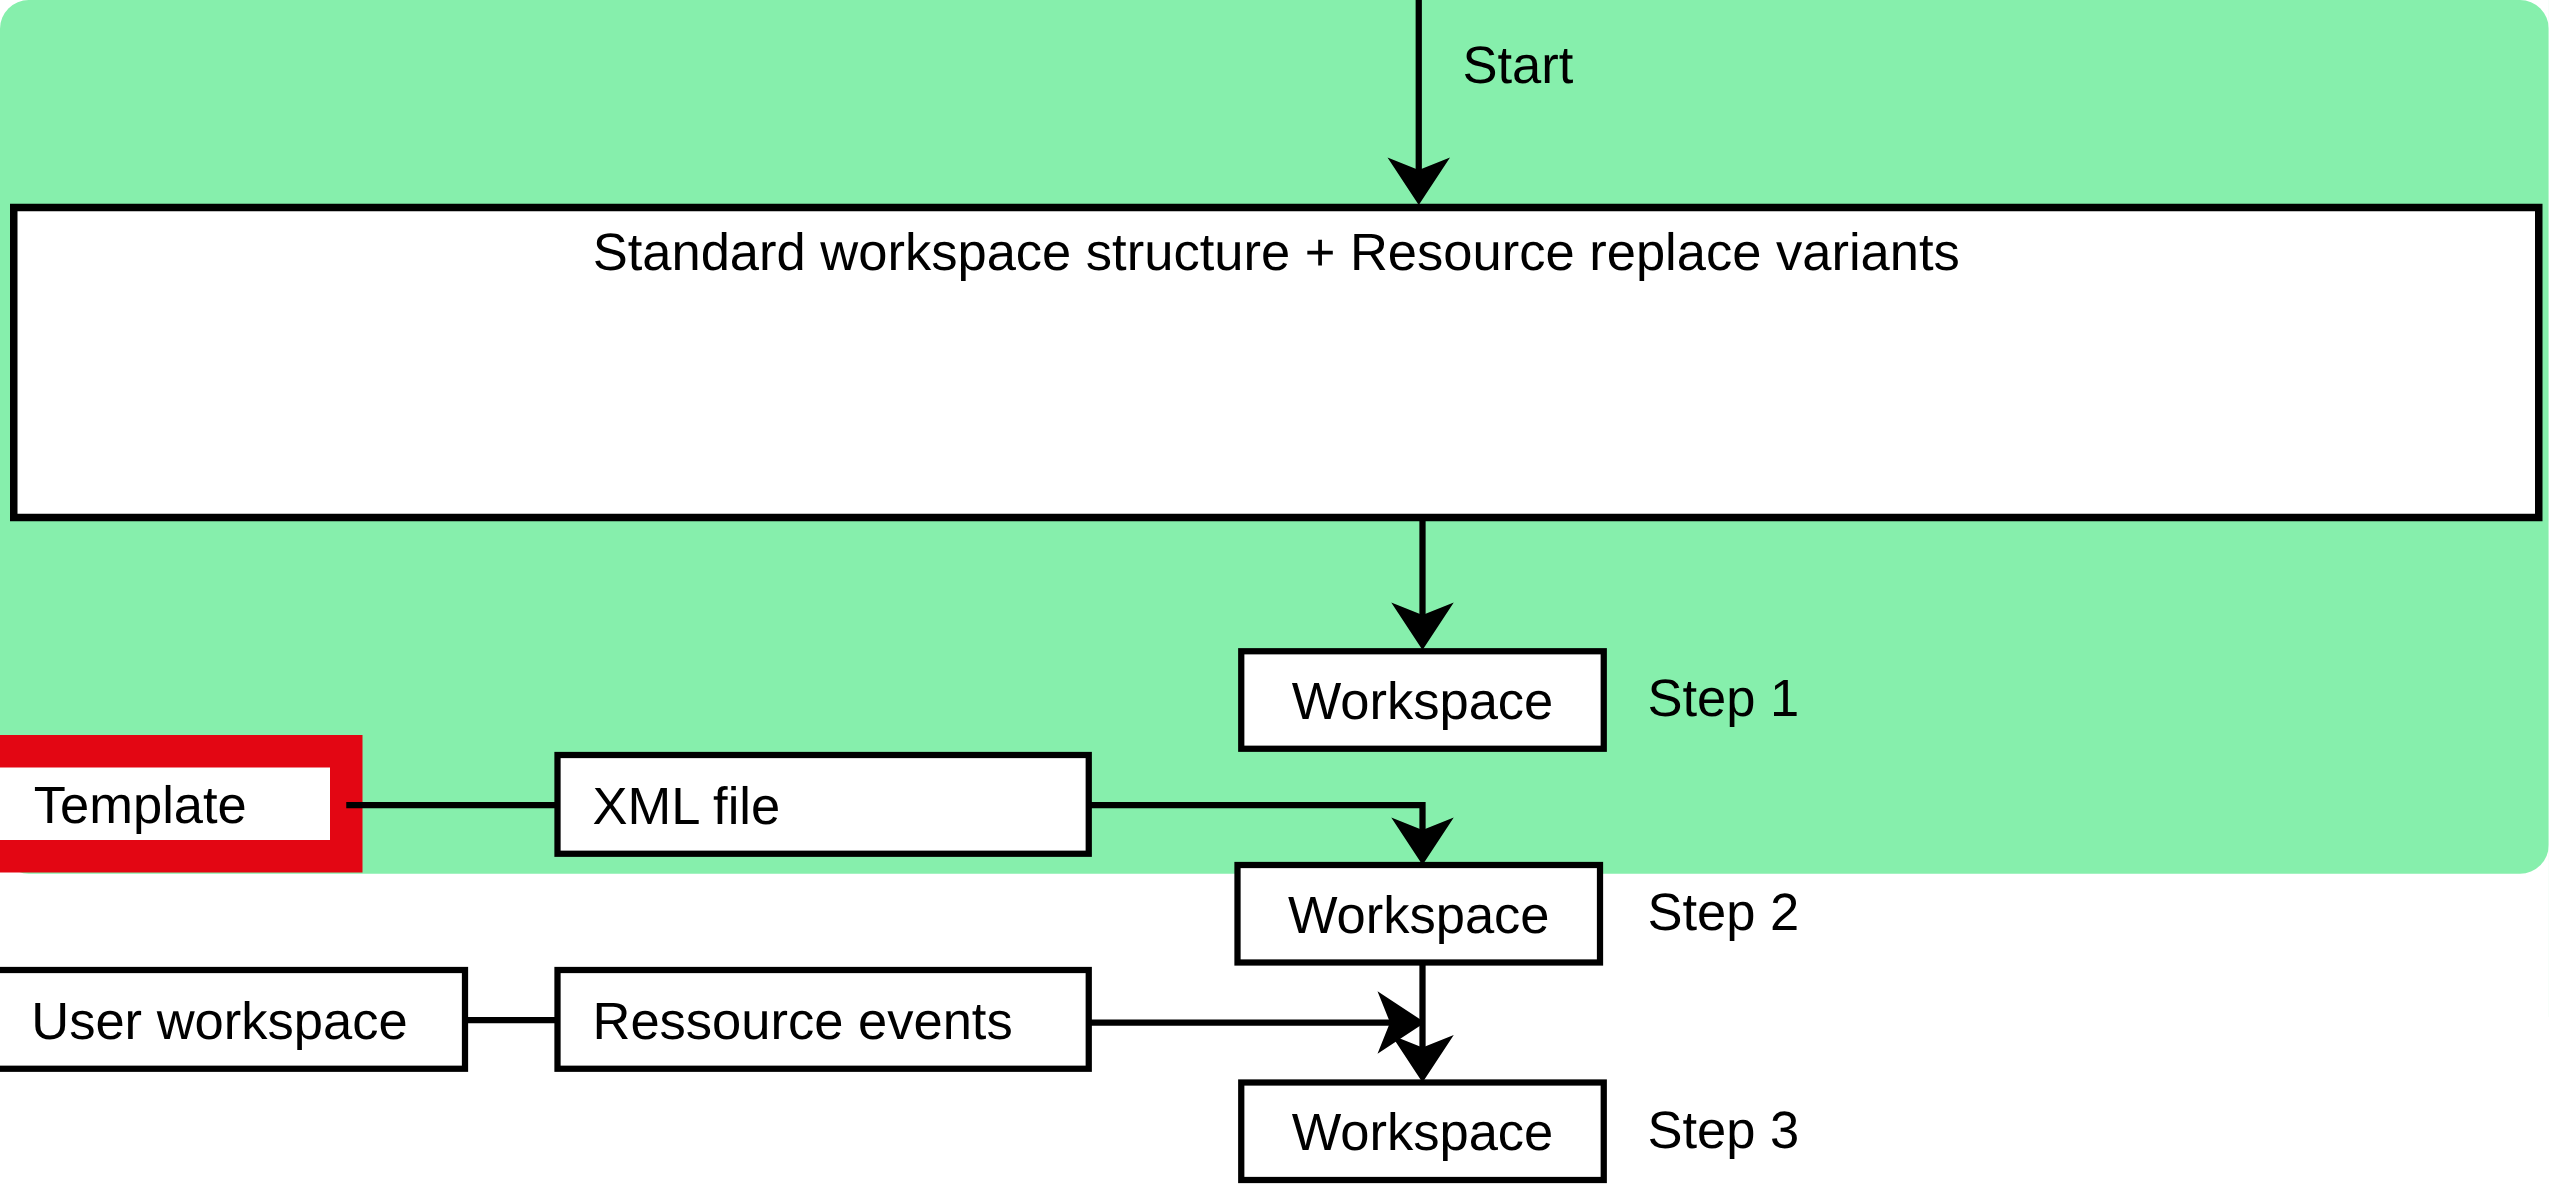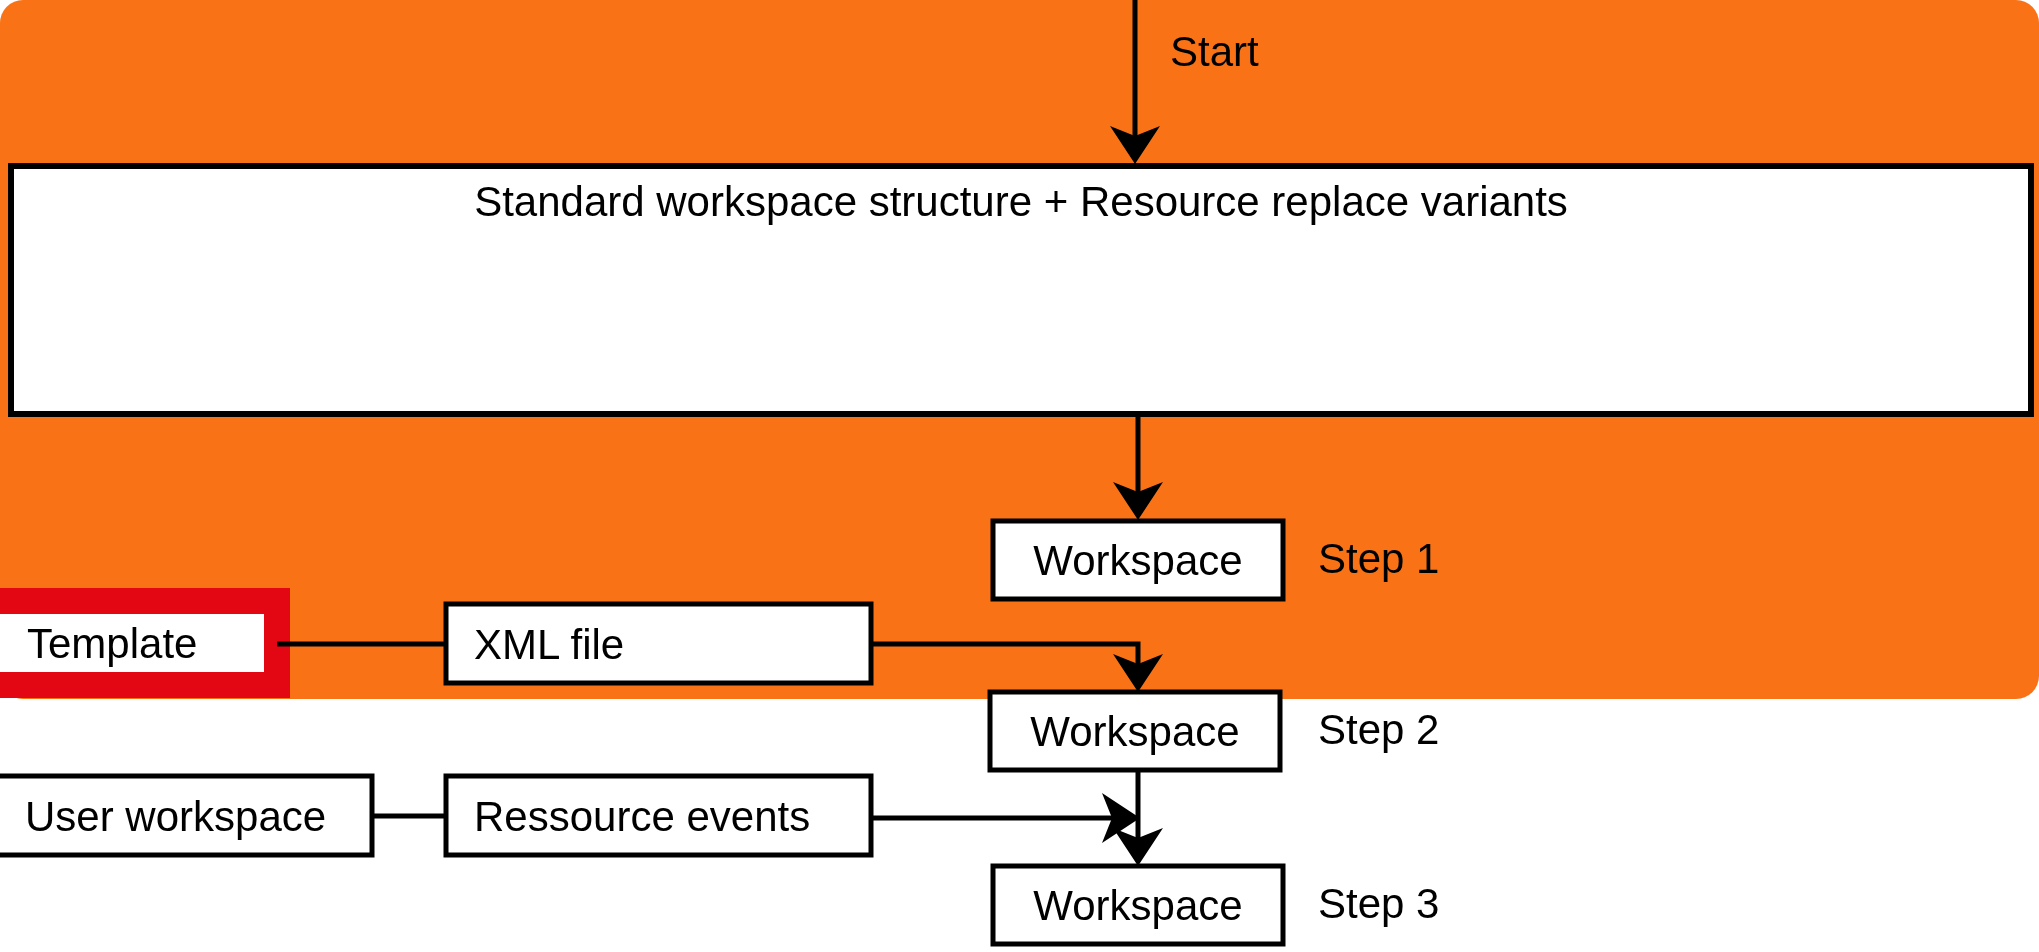--- a/index.html
+++ b/index.html
@@ -10,21 +10,21 @@
   body {
     width: 2039px;
     height: 952px;
     overflow: hidden;
     font-family: "Liberation Sans", sans-serif;
   }
   #diagram-root {
     position: relative;
     width: 2039px;
     height: 699px;
-    background: #f97316;
+    background: #86efac;
     border-radius: 23px;
   }
   svg.flow {
     display: block;
     width: 2039px;
     height: 952px;
   }
   .node-rect {
     fill: #ffffff;
     stroke: #000000;

